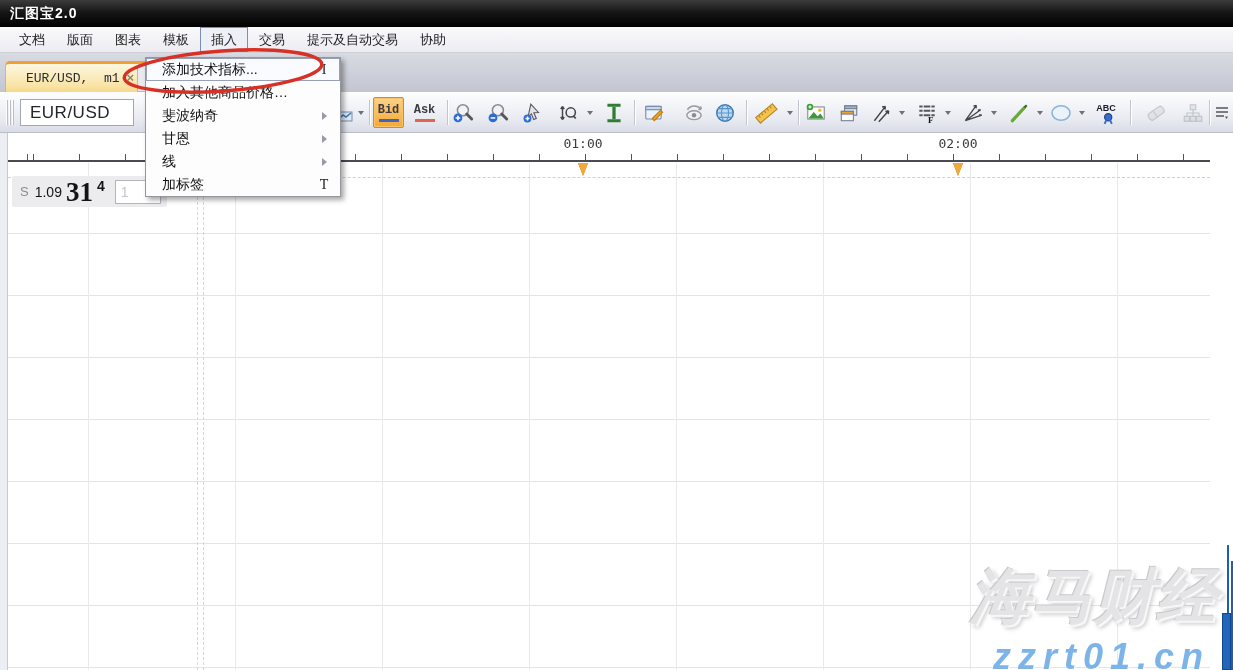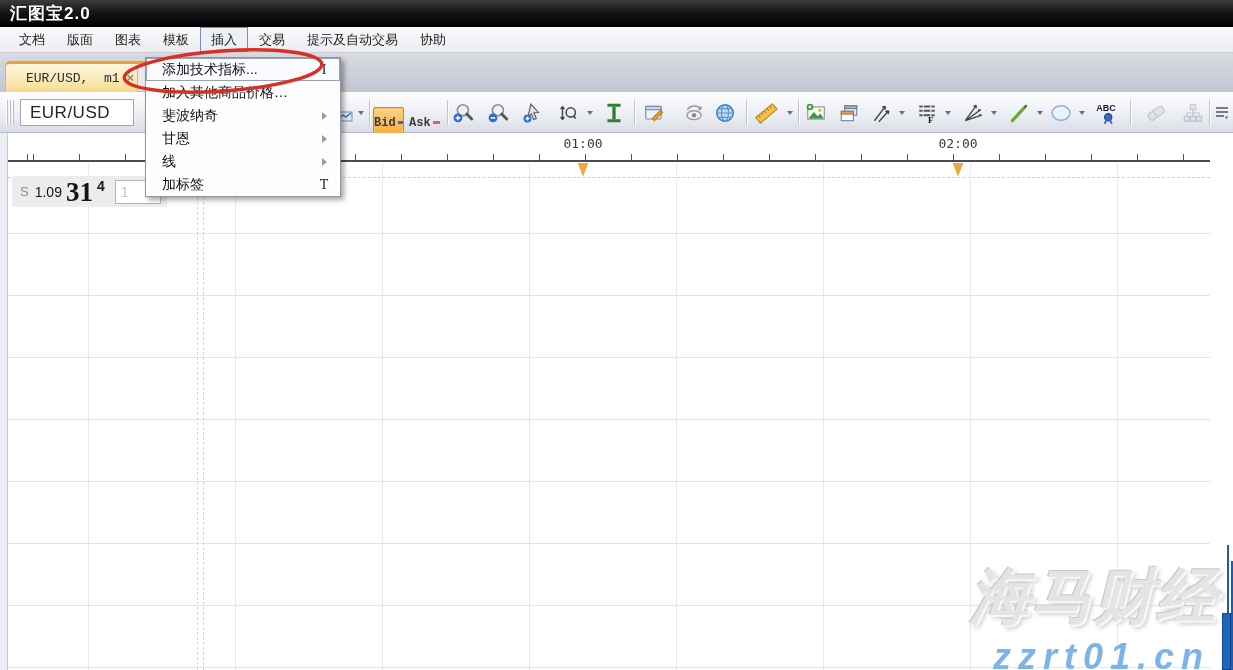--- a/index.html
+++ b/index.html
@@ -4,21 +4,21 @@
 <style>
   * { margin:0; padding:0; box-sizing:border-box; }
   html,body { width:1233px; height:670px; overflow:hidden; }
   body { font-family:"Liberation Sans", sans-serif; background:#fff; }
   .app { position:relative; width:1233px; height:670px; background:#fff; overflow:hidden; }
 
   
   .titlebar { position:absolute; left:0; top:0; width:100%; height:27px;
     background:linear-gradient(#3c3c3c, #161616 45%, #000); color:#fff;
     display:flex; align-items:center; padding-left:10px; }
-  .titlebar .title { font-size:17px; font-weight:bold; letter-spacing:1px; }
+  .titlebar .title { font-size:14px; font-weight:bold; letter-spacing:1px; }
 
   
   .menubar { position:absolute; left:0; top:27px; width:100%; height:26px;
     background:linear-gradient(#fafafc, #ececf1); border-bottom:1px solid #cfcfd8;
     display:flex; align-items:stretch; padding-left:8px; }
   .menubar .mitem { font-size:13px; color:#1d1d1d; padding:0 11px; display:flex; align-items:center; cursor:default; }
   .menubar .mitem.active { background:#eef0f8; border:1px solid #7e8db8; padding:0 10px; }
 
   
   .tabbar { position:absolute; left:0; top:53px; width:100%; height:39px;
@@ -39,21 +39,21 @@
   .grip { left:6px; top:8px; width:9px; height:25px;
     background:repeating-linear-gradient(90deg,#fff 0 1px,#b9bdc9 1px 2px, transparent 2px 3px); }
   .symbol-combo { left:20px; top:7px; width:114px; height:27px; background:#fff;
     border:1px solid #a2a6b2; display:flex; align-items:center; padding-left:9px; }
   .symbol-combo .sval { font-size:17px; color:#22252c; letter-spacing:0.5px; }
   .sep { top:8px; width:1px; height:25px; background:#c2c5d0; box-shadow:1px 0 0 #fff; }
   .ibtn { width:26px; height:27px; display:flex; align-items:center; justify-content:center; cursor:pointer; }
   .caret { width:11px; height:27px; display:flex; align-items:center; justify-content:center; cursor:pointer; }
   .caret::after { content:""; width:0; height:0; border-left:3.5px solid transparent;
     border-right:3.5px solid transparent; border-top:4px solid #6a7080; }
-  .pxbtn { width:31px; height:31px; top:15px; display:flex; flex-direction:row; align-items:center;
+  .pxbtn { width:31px; height:31px; top:5px; display:flex; flex-direction:column; align-items:center;
     justify-content:center; gap:2px; cursor:pointer; border-radius:2px; }
   .pxbtn .ptxt { font-size:12px; font-weight:bold; color:#3a3a40; font-family:"Liberation Mono", monospace; }
   .pxbtn .pbar { width:20px; height:3px; }
   .bid { background:linear-gradient(#fcd28a,#f7a832); border:1px solid #d9891c; box-shadow:0 0 0 1px #f8c46a inset; }
   .bid .pbar { background:#3a66c8; }
   .ask .pbar { background:#e0654e; }
   .disabled { opacity:0.45; }
 
   
   .chart { position:absolute; left:0; top:133px; width:1210px; height:537px; background:#fff; }

